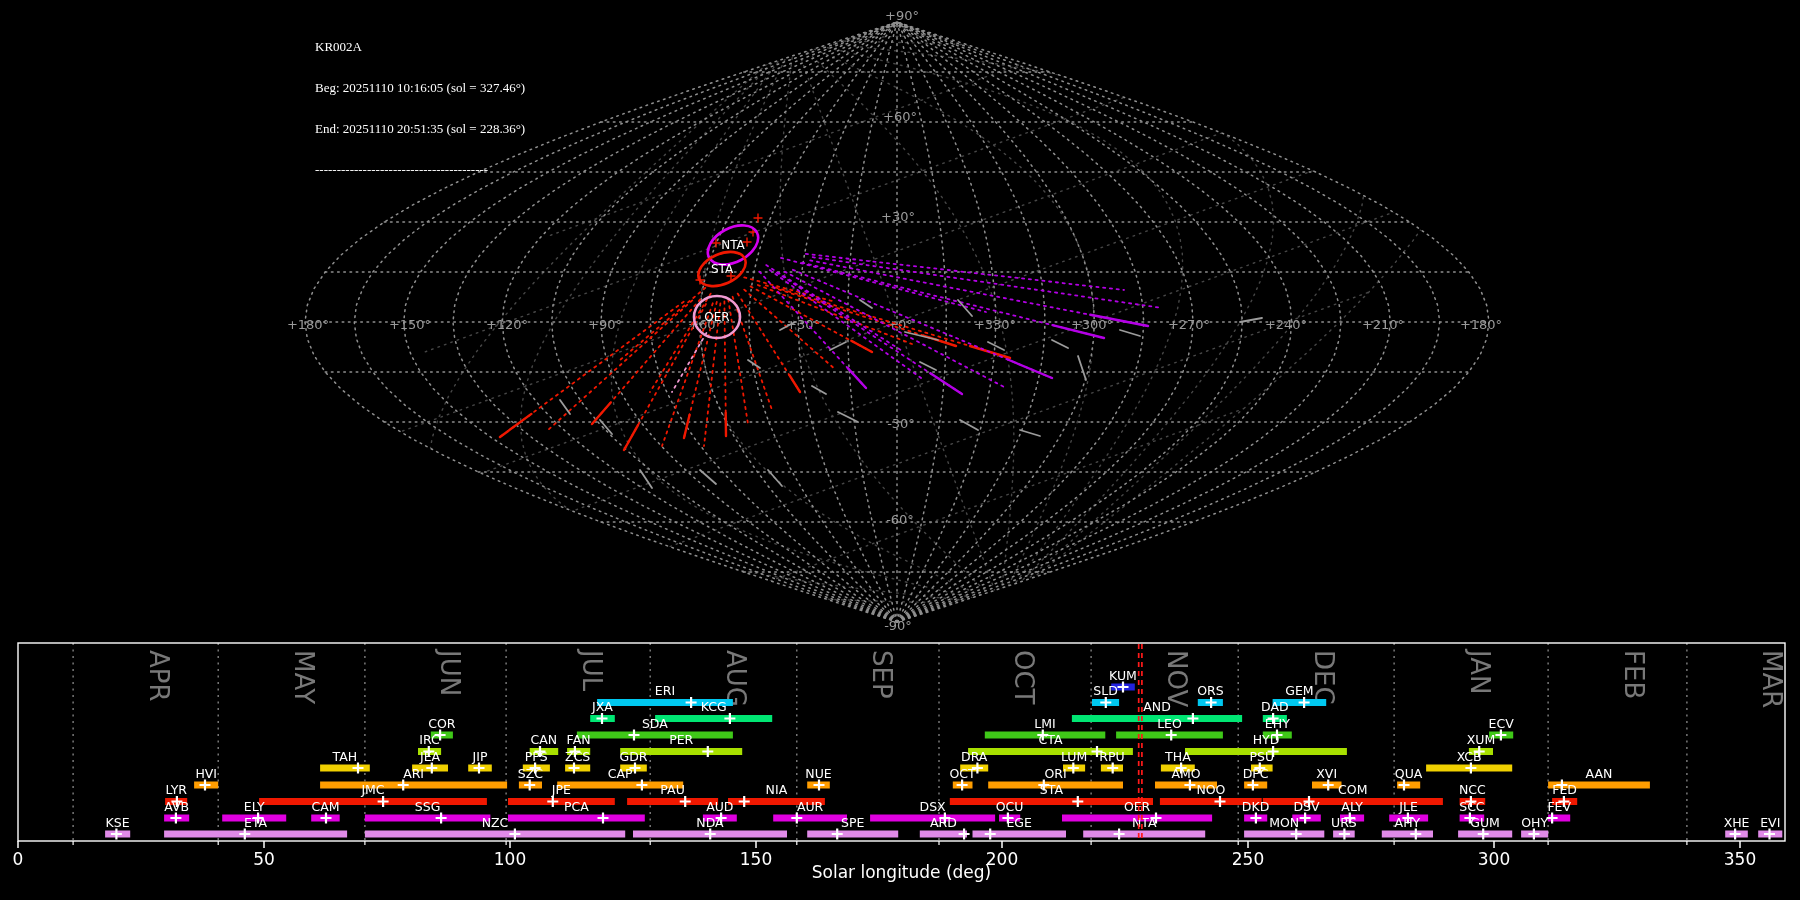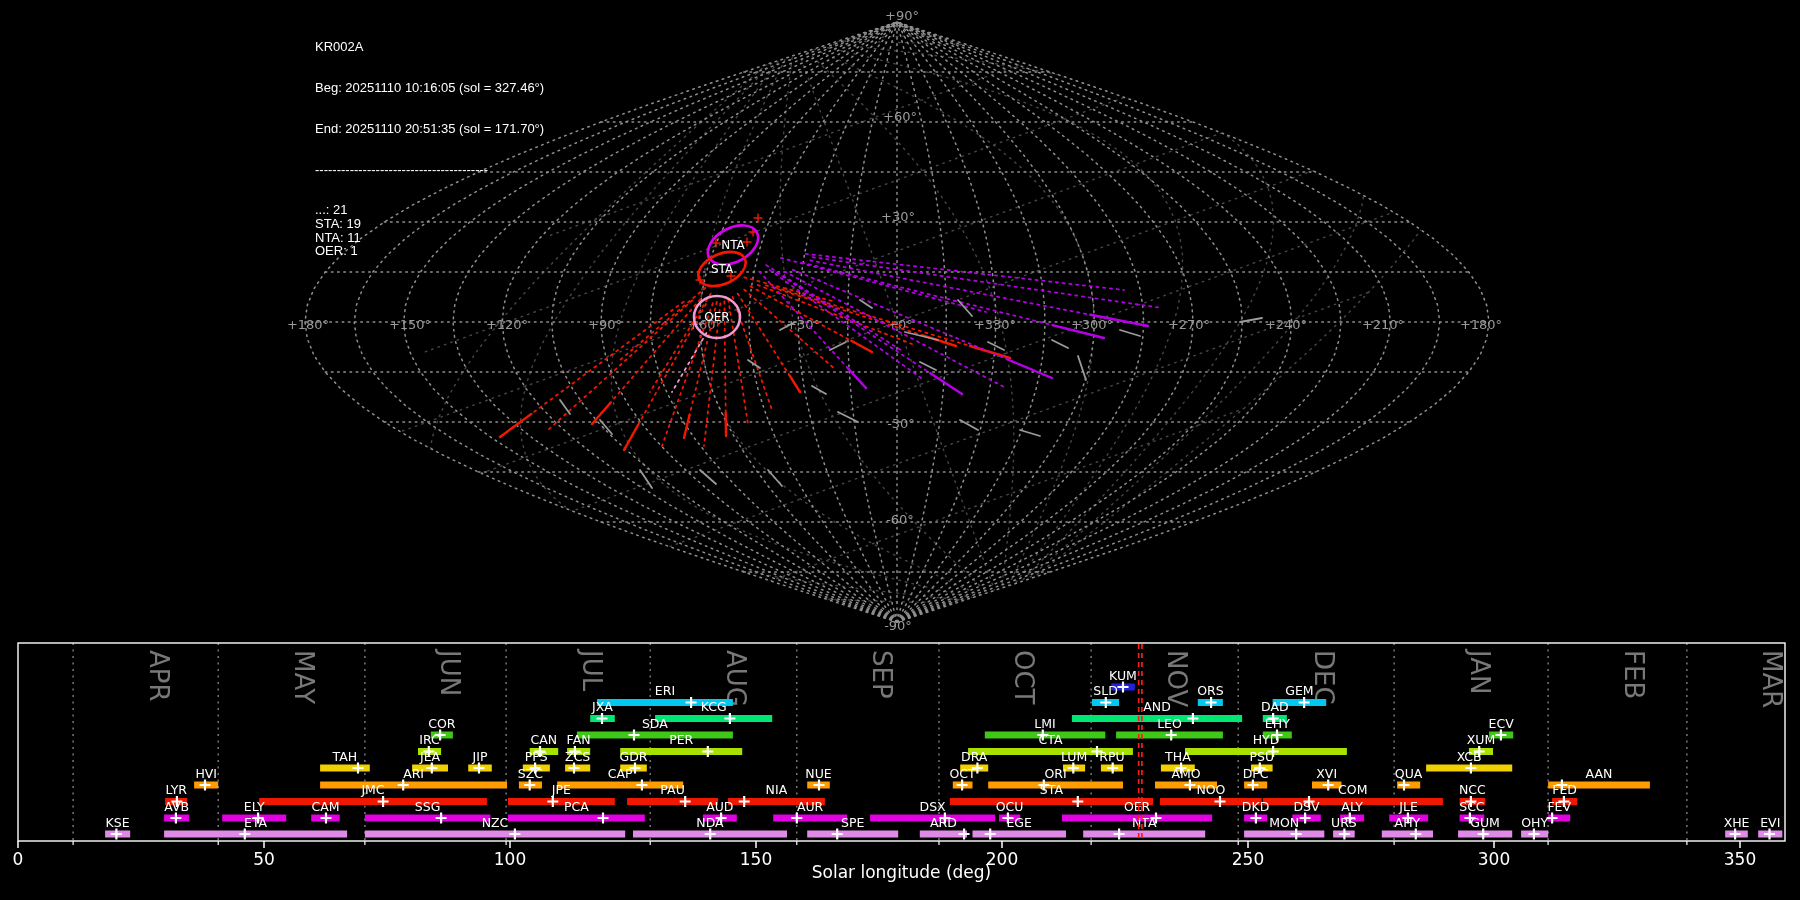--- a/index.html
+++ b/index.html
@@ -1,20 +1,20 @@
 <!DOCTYPE html>
 <html><head>
 <meta charset="utf-8">
 <style>
   html,body{margin:0;padding:0;background:#000;}
   body{width:1800px;height:900px;overflow:hidden;position:relative;
        font-family:"DejaVu Sans",sans-serif;}
   .stage{position:absolute;inset:0;background:#000;}
   .info-block{position:absolute;left:315px;top:13px;color:#fff;
-    font-family:Liberation Sans, sans-serif;font-size:13px;line-height:13.6px;
+    font-family:Liberation Serif, serif;font-size:13px;line-height:13.6px;
     white-space:pre;letter-spacing:0px;}
   svg text{font-family:"DejaVu Sans",sans-serif;}
 </style>
 </head>
 <body>
 
 <div class="stage">
 
   <svg id="scene" width="1800" height="900" viewBox="0 0 1800 900">
     <defs>
@@ -697,18 +697,17 @@
         <text x="1494.0" y="865" fill="#fff" font-size="17" text-anchor="middle">300</text>
         <path d="M1740.0 841V848" stroke="#fff" stroke-width="1.5" fill="none"></path>
         <text x="1740.0" y="865" fill="#fff" font-size="17" text-anchor="middle">350</text>
         <text x="901.5" y="878" fill="#fff" font-size="17" text-anchor="middle">Solar longitude (deg)</text>
       </g>
   </svg>
 
   <div class="info-block">
     <div>KR002A</div>
     <div>Beg: 20251110 10:16:05 (sol = 327.46°)</div>
-    <div>End: 20251110 20:51:35 (sol = 171.70°)</div>
+    <div>End: 20251110 20:51:35 (sol = 228.36°)</div>
     <div>----------------------------------------</div>
-    <div id="counts"><div>...: 21</div><div>STA: 19</div><div>NTA: 11</div><div>OER: 1</div></div>
   </div>
 
 </div>
 
 </body></html>

